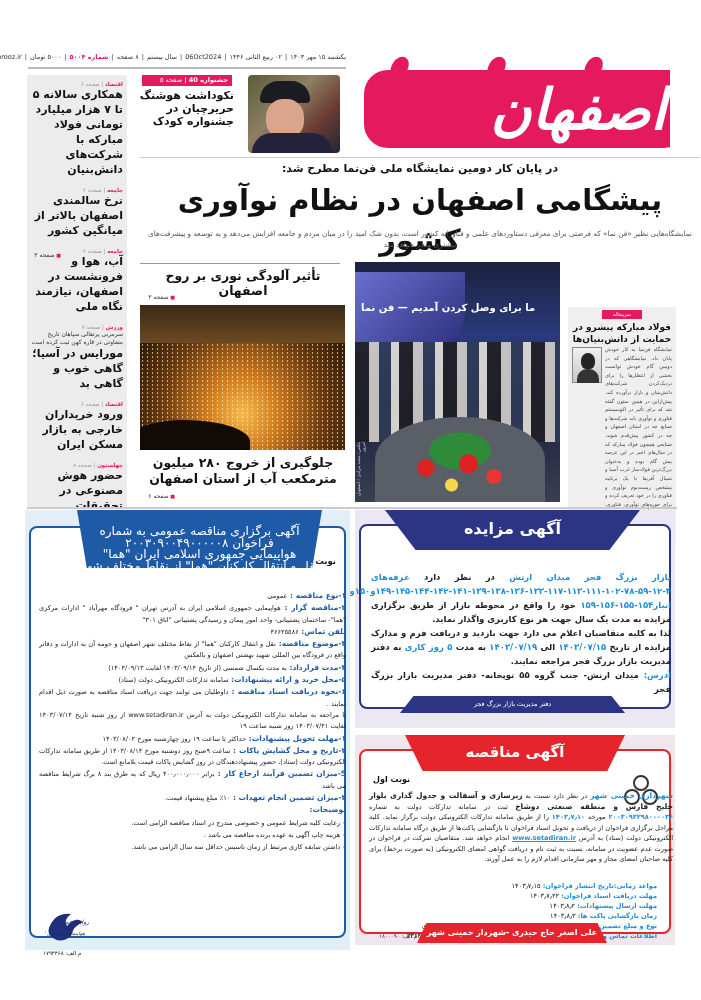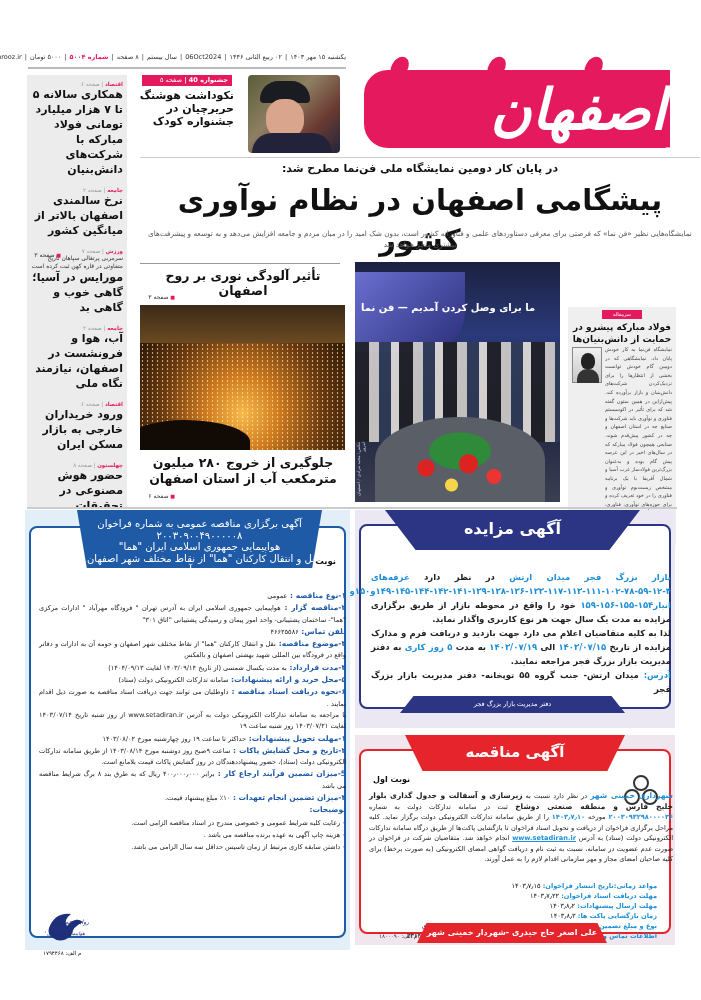--- a/index.html
+++ b/index.html
@@ -91,21 +91,21 @@
   #tender-body { position:absolute; left: 8px; top: 40px; width: 304px; font-size: 6.6px; line-height: 10.5px; text-align: justify; color:#222; }
   #tender-body .strong { font-weight:bold; font-size: 7.5px; }
   #tender-dates { position:absolute; right: 12px; top: 130px; width: 296px; font-size: 6.6px; line-height: 10px; }
   #tender-dates .lab { color:#1f8fd6; font-weight:bold; }
   #tender-ref { position:absolute; left: 18px; top: 182px; font-size: 5.5px; color:#333; direction: rtl; }
   #tender-footer { position:absolute; left: 62px; top: 188px; width: 190px; height: 20px; background:#e5252b; clip-path: polygon(5% 0,95% 0,100% 100%,0 100%); color:#fff; font-size: 8px; text-align:center; line-height: 20px; font-weight:bold; }
 
   
   #homa { left: 25px; top: 510px; width: 325px; height: 440px; background: #e2eef8; }
   #homa-box { position:absolute; left: 4px; top: 16px; width: 317px; height: 412px; border: 2px solid #1f5aa6; border-radius: 8px; background:#fff; }
-  #homa-banner { position:absolute; left: 52px; top: 0; width: 245px; height: 58px; background:#1f5aa6; clip-path: polygon(0 0,100% 0,96% 100%,4% 100%); color:#fff; font-size: 10px; text-align:center; line-height: 11.5px; padding-top: 8px; }
+  #homa-banner { position:absolute; left: 52px; top: 0; width: 245px; height: 58px; background:#1f5aa6; clip-path: polygon(0 0,100% 0,96% 100%,4% 100%); color:#fff; font-size: 12px; text-align:center; line-height: 11.5px; padding-top: 16px; }
   #homa-round { position:absolute; right: 8px; top: 28px; font-size: 8.5px; font-weight:bold; }
   #homa-body { position:absolute; left: 8px; top: 62px; width: 307px; font-size: 6.6px; line-height: 11.3px; text-align: justify; color:#222; }
   #homa-body .lab { color:#1f5aa6; font-weight:bold; font-size: 7.5px; }
   #homa-logo { position:absolute; left: 14px; top: 380px; width: 95px; height: 38px; }
   #homa-ref { position:absolute; left: 12px; top: 422px; font-size: 5.5px; }
 </style>
 </head>
 <body>
 
 <div id="logo" class="abs">
@@ -131,27 +131,27 @@
 <div id="sidebar" class="abs">
   <div class="sb-item">
     <div class="sb-tag"><span class="sec">اقتصاد</span> | <span>صفحه ۶</span></div>
     <div class="sb-title">همکاری سالانه ۵ تا ۷ هزار میلیارد تومانی فولاد مبارکه با شرکت‌های دانش‌بنیان</div>
   </div>
   <div class="sb-item">
     <div class="sb-tag"><span class="sec">جامعه</span> | <span>صفحه ۲</span></div>
     <div class="sb-title">نرخ سالمندی اصفهان بالاتر از میانگین کشور</div>
   </div>
   <div class="sb-item">
+    <div class="sb-tag"><span class="sec">جامعه</span> | <span>صفحه ۲</span></div>
+    <div class="sb-title">آب، هوا و فرونشست در اصفهان، نیازمند نگاه ملی</div>
+  </div>
+  <div class="sb-item">
     <div class="sb-tag"><span class="sec">ورزش</span> | <span>صفحه ۷</span></div>
     <div class="sb-kicker">سرمربی پرتغالی سپاهان تاریخ متفاوتی در قاره کهن ثبت کرده است</div>
     <div class="sb-title">مورایس در آسیا؛ گاهی خوب و گاهی بد</div>
-  </div>
-  <div class="sb-item">
-    <div class="sb-tag"><span class="sec">جامعه</span> | <span>صفحه ۲</span></div>
-    <div class="sb-title">آب، هوا و فرونشست در اصفهان، نیازمند نگاه ملی</div>
   </div>
   <div class="sb-item">
     <div class="sb-tag"><span class="sec">اقتصاد</span> | <span>صفحه ۶</span></div>
     <div class="sb-title">ورود خریداران خارجی به بازار مسکن ایران</div>
   </div>
   <div class="sb-item">
     <div class="sb-tag"><span class="sec">چهلستون</span> | <span>صفحه ۸</span></div>
     <div class="sb-title">حضور هوش مصنوعی در تحقیقات برندگان نوبل ۲۰۲۴</div>
   </div>
 </div>

